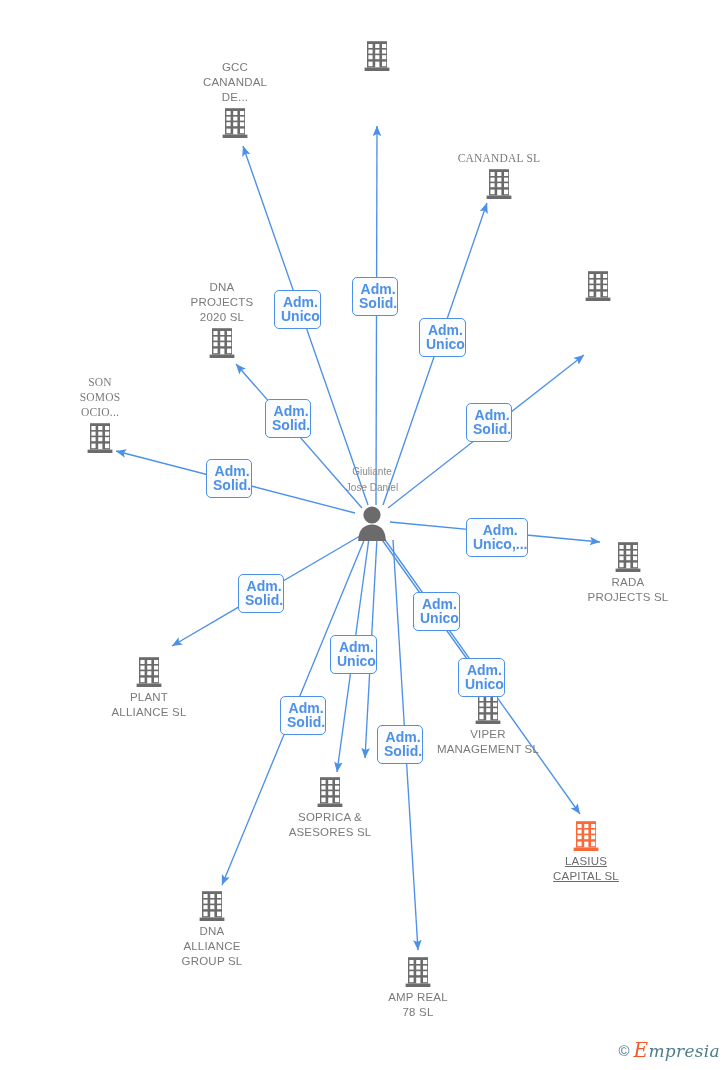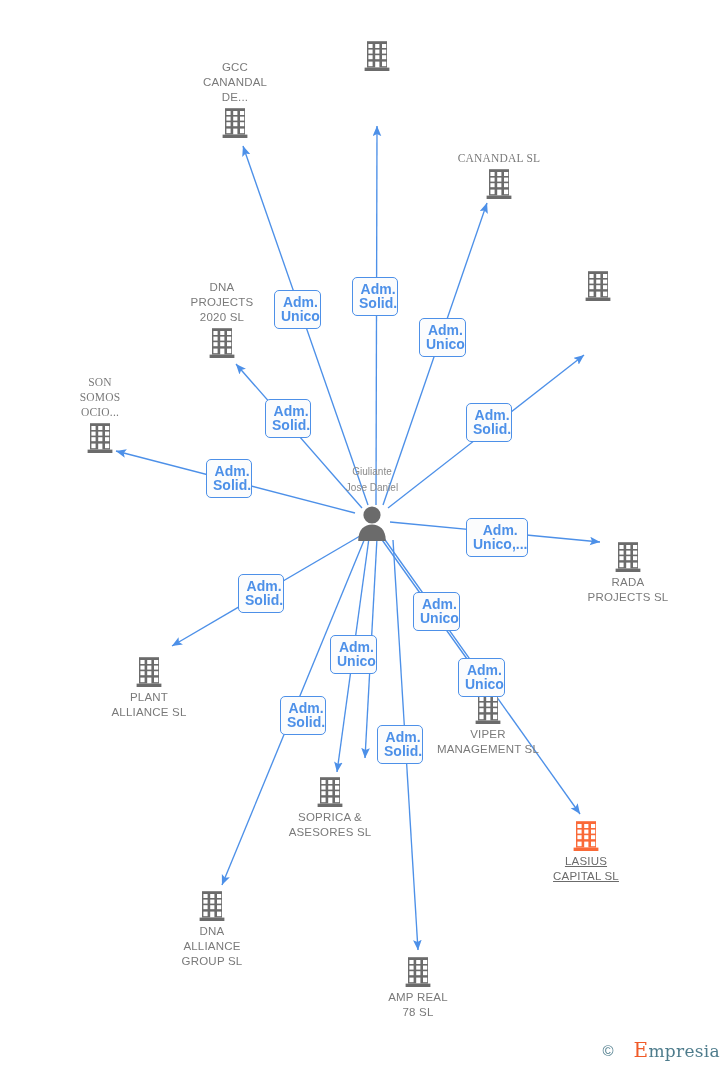--- a/index.html
+++ b/index.html
@@ -101,24 +101,24 @@
     align-items: center;
     gap: 4px;
     font-size: 17px;
   }
   .watermark .c-mark {
     color: #4e7c8c;
     font-size: 15px;
   }
   .watermark .wm-text {
     font-family: "DejaVu Serif", serif;
+    font-style: italic;
     color: #4e7c8c;
     font-size: 17px;
     letter-spacing: 0.3px;
-    margin-left: 16px;
   }
   .watermark .wm-text .cap {
     color: #f05a28;
     font-size: 20px;
   }
 </style>
 </head>
 <body>
 
 <div id="canvas">

